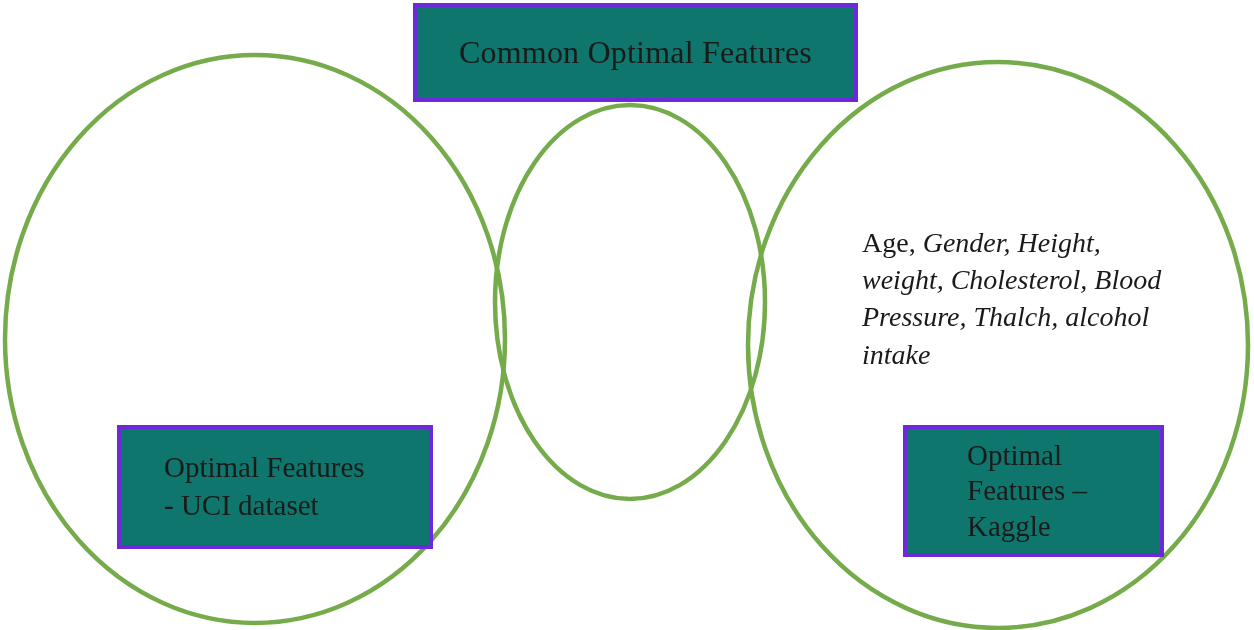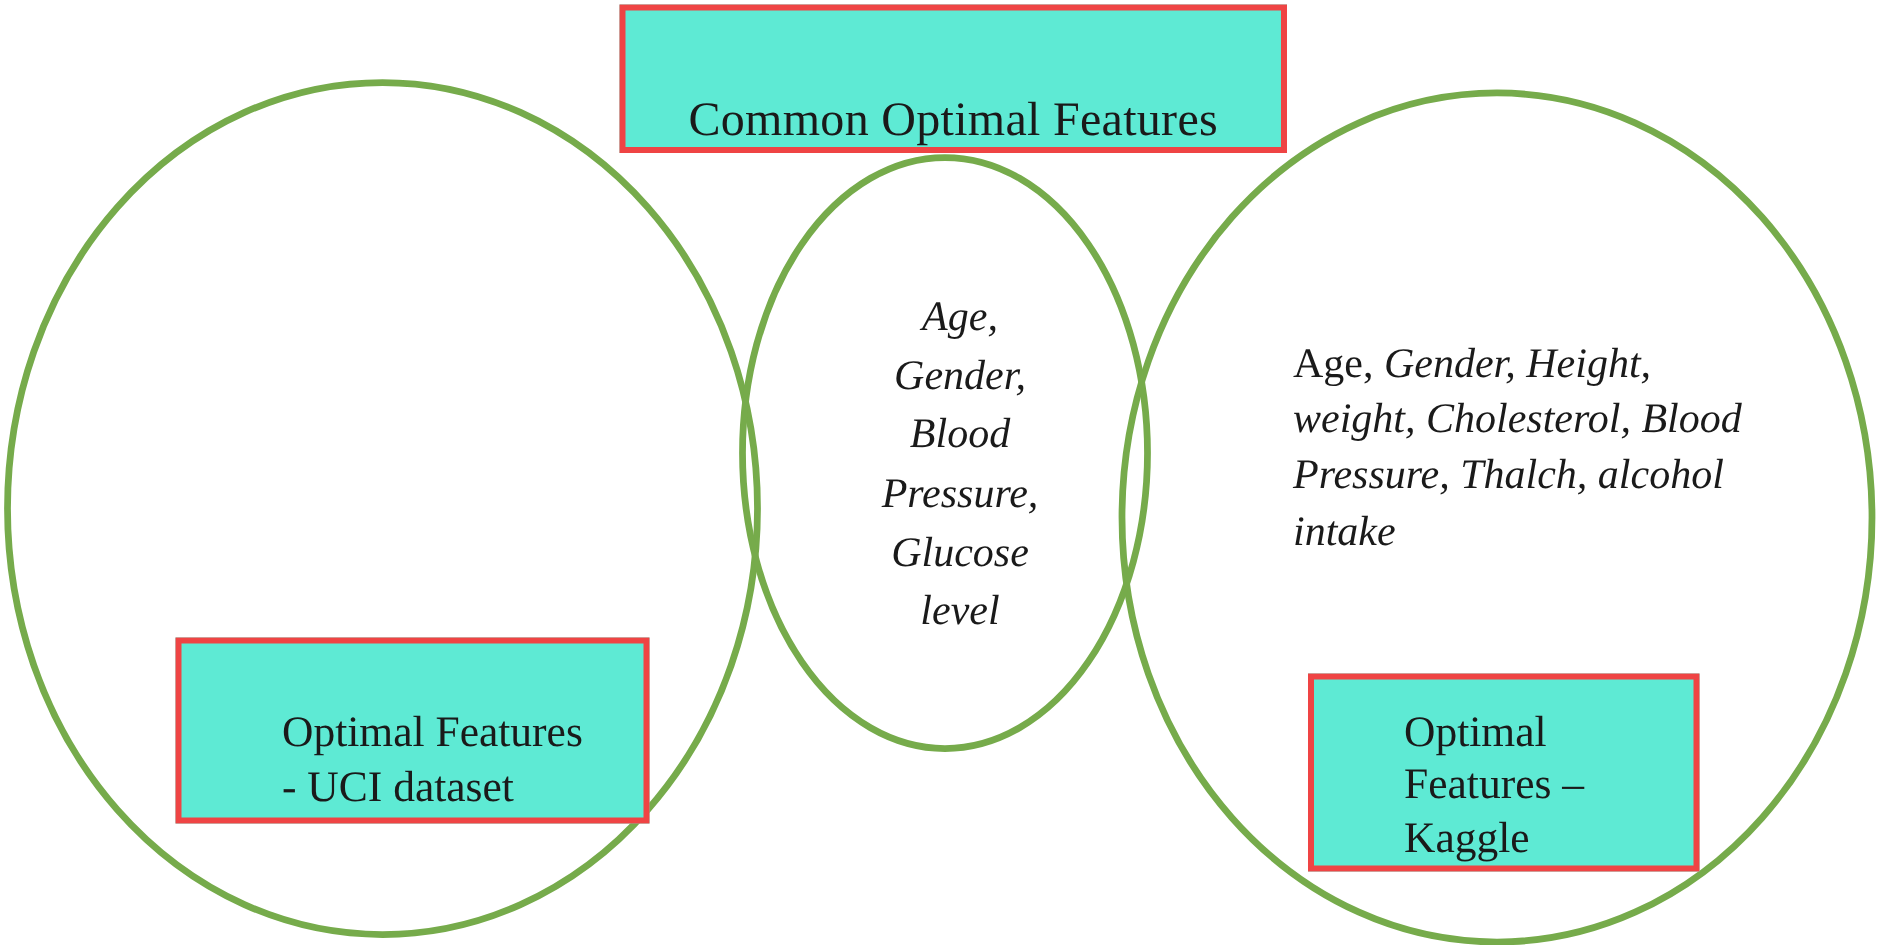--- a/index.html
+++ b/index.html
@@ -23,24 +23,24 @@
     left: 0;
     top: 0;
     width: 1254px;
     height: 630px;
   }
 
   
   .label-box {
     position: absolute;
     box-sizing: border-box;
-    background: #5eead4;
-    border: 4px solid #ef4444;
+    background: #0f766e;
+    border: 4px solid #6d28d9;
     display: flex;
-    align-items: flex-end;
+    align-items: center;
     z-index: 5;
   }
   #title-box {
     left: 413px;
     top: 3px;
     width: 445px;
     height: 99px;
     justify-content: center;
   }
   #title-box .box-text {
@@ -53,30 +53,29 @@
     left: 117px;
     top: 425px;
     width: 316px;
     height: 124px;
     justify-content: flex-start;
   }
   #uci-box .box-text {
     font-size: 29px;
     line-height: 1.30;
     text-align: left;
-    padding-left: 67px;
+    padding-left: 43px;
     white-space: pre-line;
   }
   #kaggle-box {
-    left: 872px;
+    left: 903px;
     top: 425px;
     width: 261px;
     height: 132px;
     justify-content: flex-start;
-    margin-top: 24px;
   }
   #kaggle-box .box-text {
     font-size: 29px;
     line-height: 1.22;
     text-align: left;
     padding-left: 60px;
     white-space: pre-line;
   }
 
   
@@ -117,23 +116,20 @@
     <ellipse cx="255" cy="339" rx="250" ry="284" fill="none" stroke="#76ab4b" stroke-width="4.5"></ellipse>
     <ellipse cx="998" cy="345" rx="250" ry="283" fill="none" stroke="#76ab4b" stroke-width="4.5"></ellipse>
     <ellipse cx="630" cy="302" rx="135" ry="197" fill="none" stroke="#76ab4b" stroke-width="4.5"></ellipse>
   </svg>
 
   <div class="label-box" id="title-box">
     <span class="box-text">Common Optimal Features</span>
   </div>
 
 
-  <div class="set-text" id="center-set-text">
-    <span class="ital">Age, Gender, Blood Pressure, Glucose level</span>
-  </div>
 
   <div class="set-text" id="right-set-text">
     <span class="roman">Age, </span><span class="ital">Gender, Height, weight, Cholesterol, Blood Pressure, Thalch, alcohol intake</span>
   </div>
 
   <div class="label-box" id="uci-box">
     <span class="box-text">Optimal Features
 - UCI dataset</span>
   </div>
 

